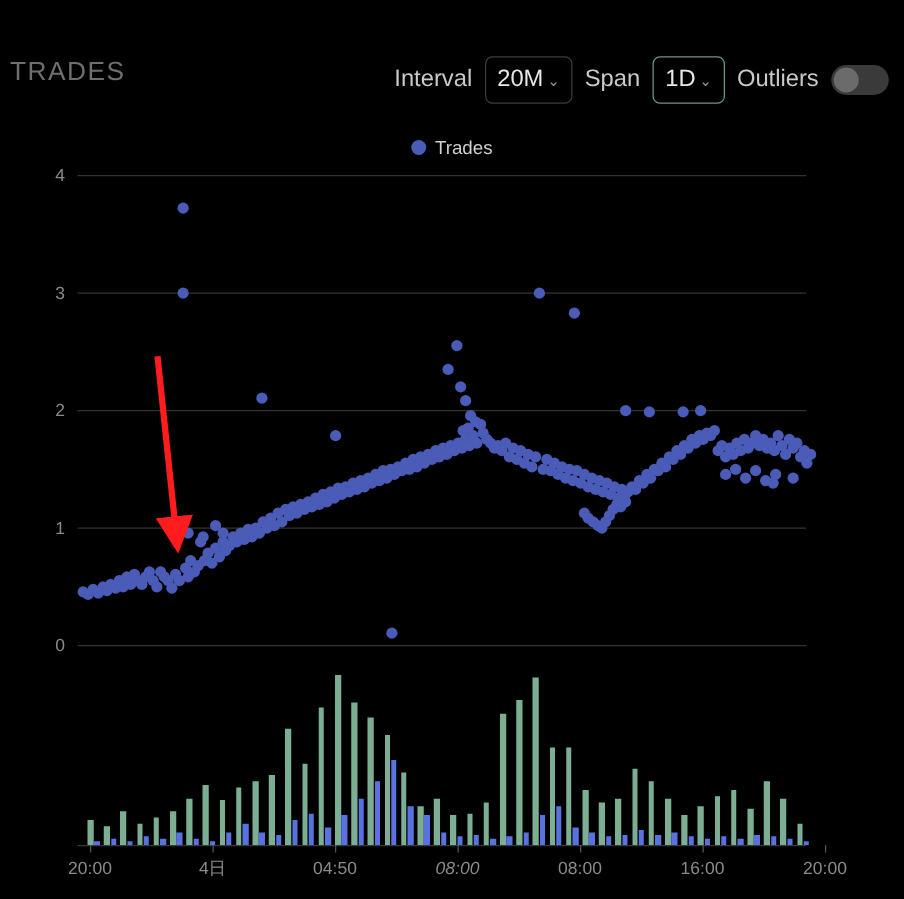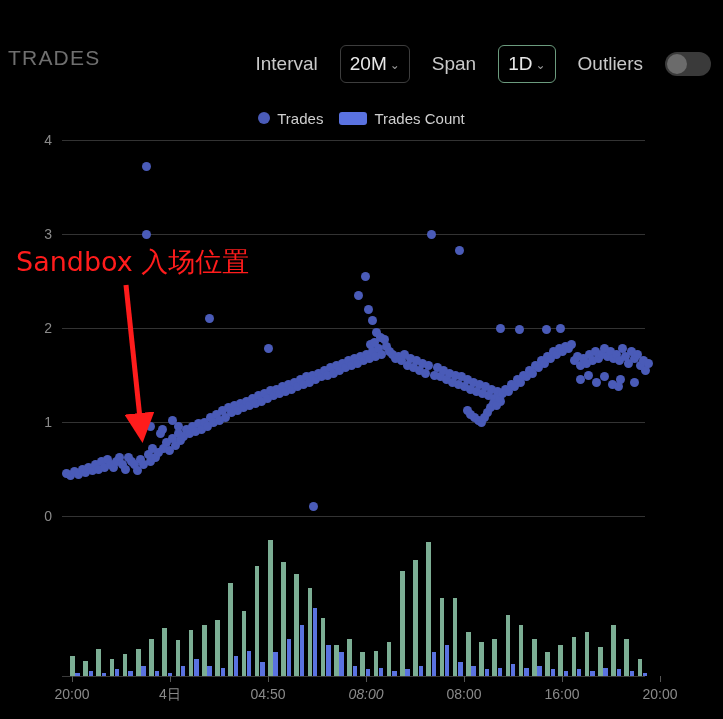--- a/index.html
+++ b/index.html
@@ -15,21 +15,21 @@
   .header {
     position: absolute; left: 0; top: 36px; width: 723px; height: 56px;
   }
   .panel-title {
     position: absolute; left: 8px; top: 10px;
     font-size: 21px; letter-spacing: 1.2px; color: #6f6f6f;
     font-weight: 400; white-space: nowrap;
   }
   .controls {
     position: absolute; right: 12px; top: 0; height: 56px;
-    display: flex; align-items: center; gap: 22px;
+    display: flex; align-items: center; gap: 10px;
   }
   .ctl-label { font-size: 19px; color: #c9c9c9; white-space: nowrap; }
   .select-box {
     display: flex; align-items: center; gap: 3px;
     height: 38px; padding: 0 9px;
     border: 1px solid #3d3d3d; border-radius: 6px;
     background: #000; color: #e8e8e8; font-size: 19px;
     cursor: pointer; white-space: nowrap;
   }
   .select-box.focused { border-color: #6b9b7e; }
@@ -104,24 +104,20 @@
       <div class="toggle">
         <div class="knob"></div>
       </div>
     </div>
   </div>
 
   <div class="legend" id="legend">
       <div class="legend-item">
         <span class="sw-dot" style="background: rgb(74, 91, 184);"></span>
         <span class="legend-label">Trades</span>
-      </div>
-      <div class="legend-item">
-        <span class="sw-rect" style="background: rgb(90, 114, 224);"></span>
-        <span class="legend-label">Trades Count</span>
       </div>
     </div>
 
   <div class="plot" id="plot">
       <div class="gridline" style="top: 516px;"></div>
       <div class="ytick" style="top: 516px; left: 26px;">0</div>
       <div class="gridline" style="top: 422px;"></div>
       <div class="ytick" style="top: 422px; left: 26px;">1</div>
       <div class="gridline" style="top: 328px;"></div>
       <div class="ytick" style="top: 328px; left: 26px;">2</div>
@@ -463,21 +459,20 @@
       <div style="position: absolute; width: 1px; height: 6px; background: rgb(85, 85, 85); top: 676px; left: 366px;"></div>
       <div class="xtick" style="left: 366px; top: 686px; font-style: italic;">08:00</div>
       <div style="position: absolute; width: 1px; height: 6px; background: rgb(85, 85, 85); top: 676px; left: 464px;"></div>
       <div class="xtick" style="left: 464px; top: 686px;">08:00</div>
       <div style="position: absolute; width: 1px; height: 6px; background: rgb(85, 85, 85); top: 676px; left: 562px;"></div>
       <div class="xtick" style="left: 562px; top: 686px;">16:00</div>
       <div style="position: absolute; width: 1px; height: 6px; background: rgb(85, 85, 85); top: 676px; left: 660px;"></div>
       <div class="xtick" style="left: 660px; top: 686px;">20:00</div>
     </div>
 
-  <div class="annot-text">Sandbox 入场位置</div>
   <svg class="annot-arrow" width="723" height="719">
     <defs>
       <marker id="ah" markerWidth="6" markerHeight="6" refX="3" refY="3" orient="auto">
         <path d="M0,0 L6,3 L0,6 Z" fill="#ff1c1c"></path>
       </marker>
     </defs>
     <line id="arrowline" stroke="#ff1c1c" stroke-width="5" marker-end="url(#ah)" x1="126" y1="285" x2="141" y2="428"></line>
   </svg>
 
 </div>

